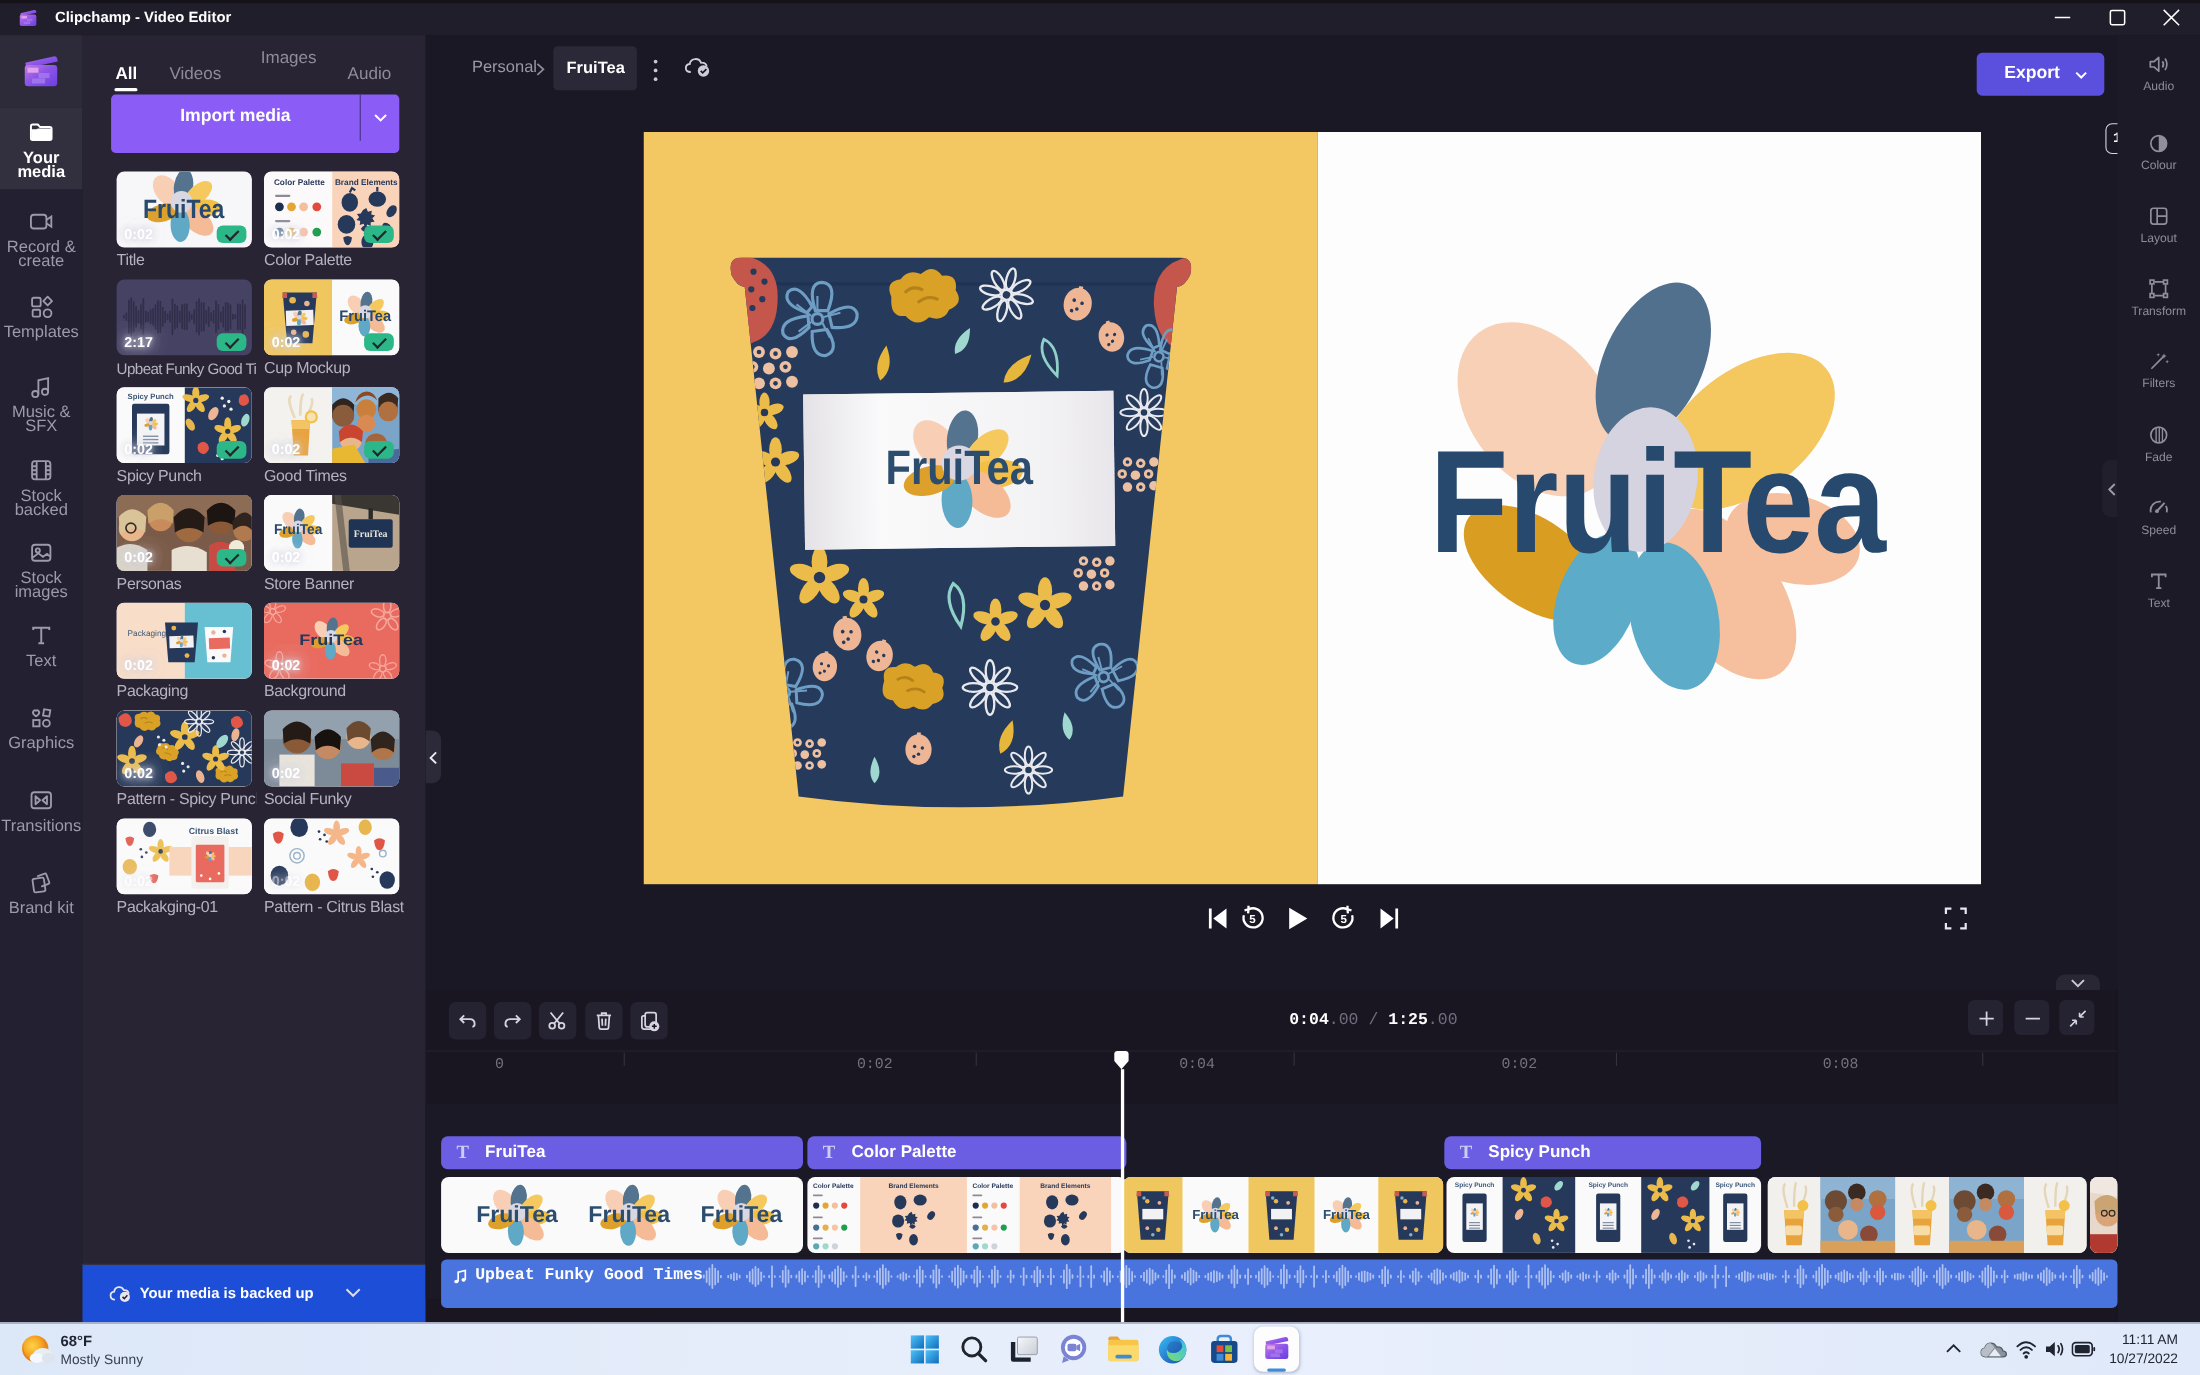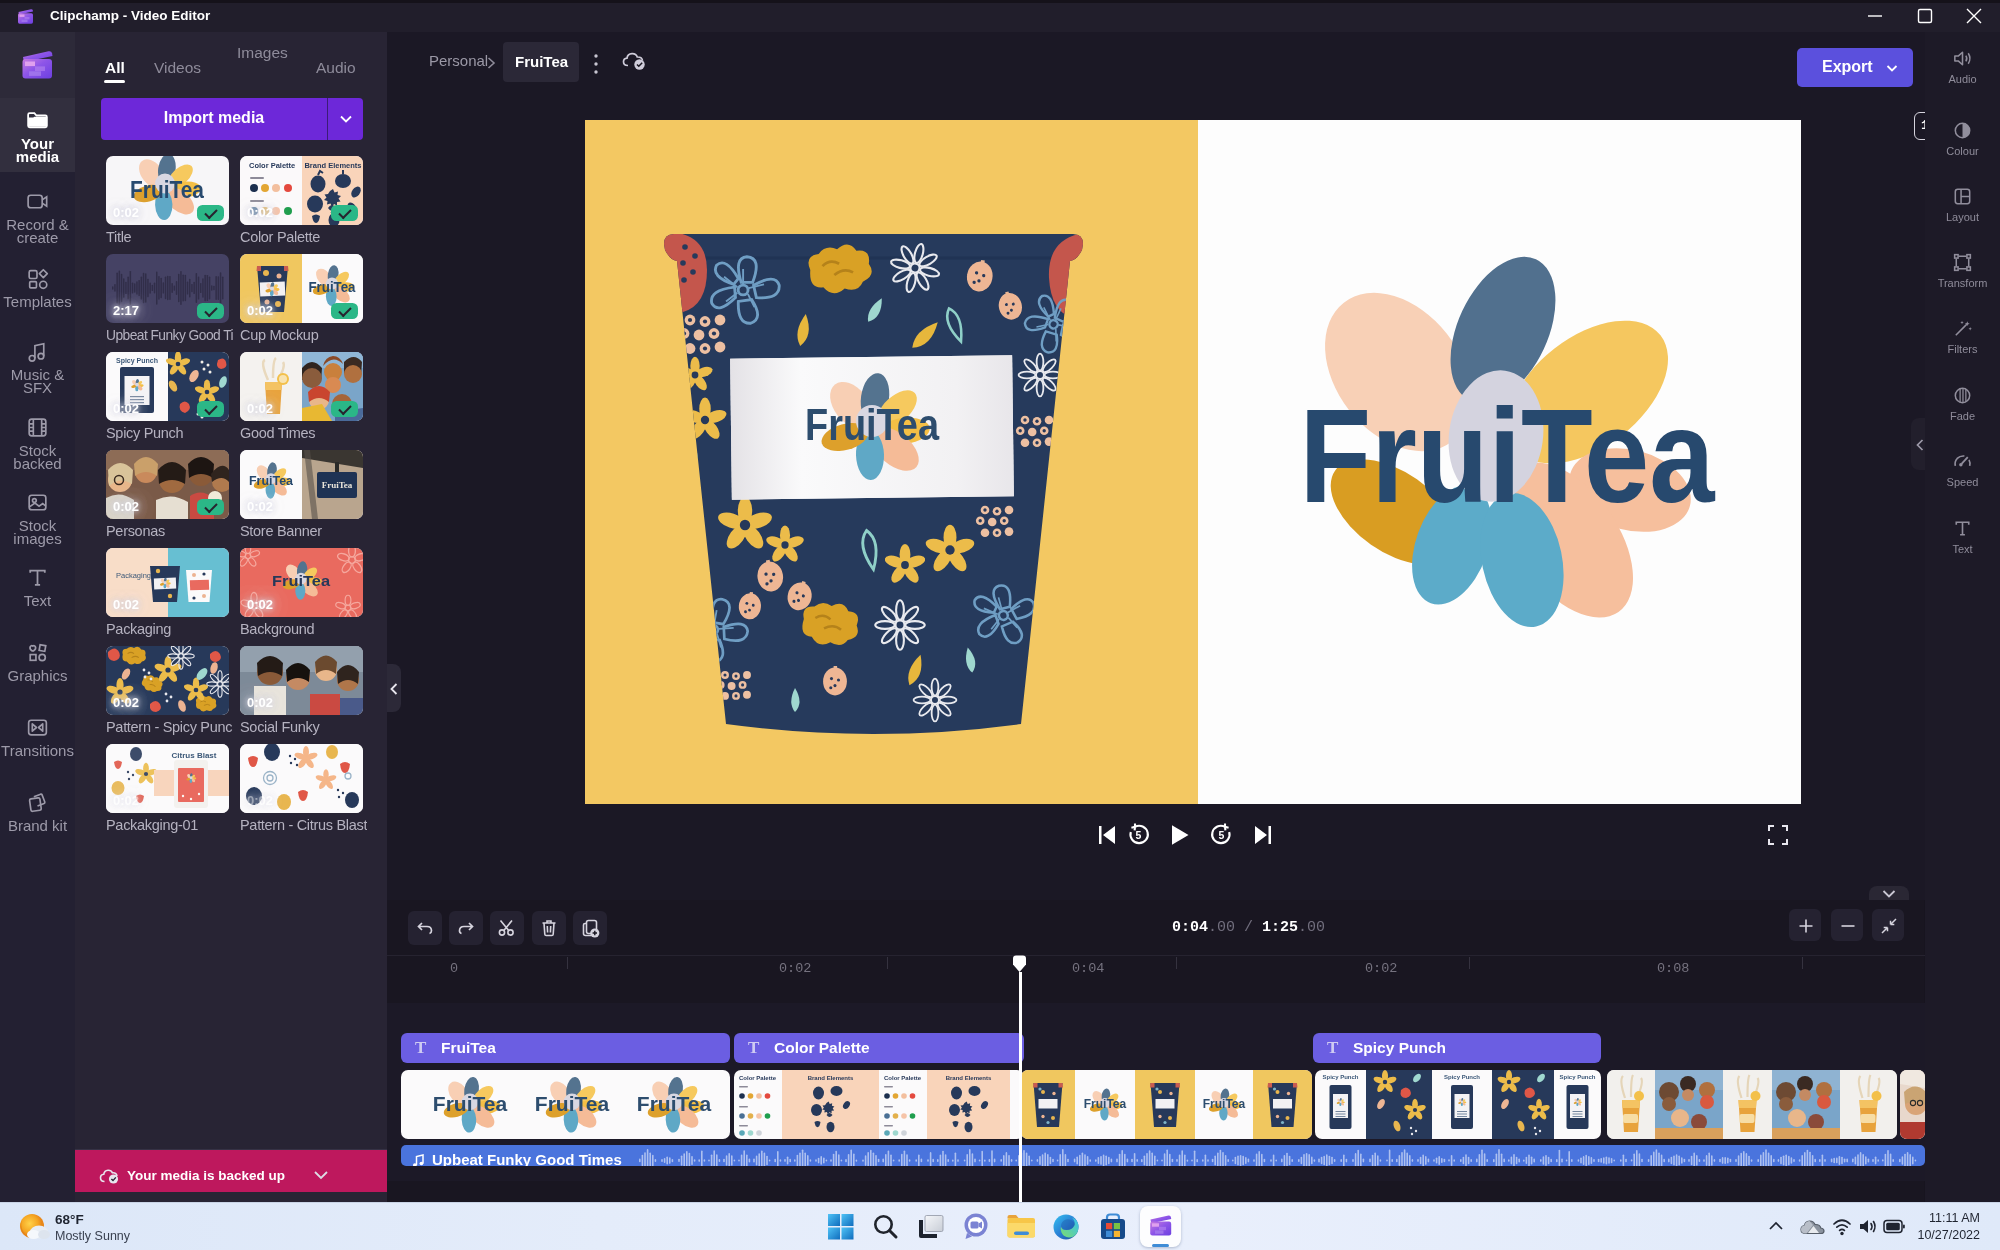--- a/index.html
+++ b/index.html
@@ -244,21 +244,21 @@
   </style>
 
   <div class="abs" id="mediapanel" style="left:75px;top:32px;width:312px;height:1170px;background:#282434;">
 
     <div class="abs" style="left:30px;top:27px;color:#ffffff;font-size:15.5px;font-weight:700;">All</div>
     <div class="abs" style="left:29px;top:48px;width:21px;height:2.5px;background:#ffffff;border-radius:2px;"></div>
     <div class="abs" style="left:79px;top:27px;color:#8e8b9a;font-size:15.5px;">Videos</div>
     <div class="abs" style="left:162px;top:12px;color:#8e8b9a;font-size:15.5px;">Images</div>
     <div class="abs" style="left:241px;top:27px;color:#8e8b9a;font-size:15.5px;">Audio</div>
 
-    <div class="abs" style="left:26px;top:66px;width:262px;height:42px;background:#6d28d9;border-radius:4px;">
+    <div class="abs" style="left:26px;top:54px;width:262px;height:53px;background:#8b5cf6;border-radius:4px;">
       <div class="abs" style="left:0;top:11px;width:226px;text-align:center;color:#fff;font-size:16px;font-weight:700;">Import media</div>
       <div class="abs" style="left:226px;top:0;width:1px;height:42px;background:rgba(20,16,40,0.55);"></div>
       <svg class="abs" style="left:238px;top:15px;" width="14" height="12" viewBox="0 0 14 12">
           <path d="M2 3.5 L7 8.5 L12 3.5" fill="none" stroke="#fff" stroke-width="1.8"></path>
         </svg>
     </div>
     <div id="grid">
 
       <div class="thumb" style="left:31px;top:124px;background:#f7f6f8;">
         <svg width="123" height="69" viewBox="0 0 123 69">
@@ -683,21 +683,21 @@
               <circle cx="98" cy="46" r="1.2"></circle>
               <circle cx="103" cy="49" r="1.2"></circle>
               <circle cx="99" cy="53" r="1.2"></circle>
             </g>
         </svg>
         <div class="btime" style="opacity:0.55;">0:02</div>
       </div>
       <div class="tlabel" style="left:165px;top:785px;">Pattern - Citrus Blast</div>
     </div>
 
-    <div class="abs" style="left:0;top:1117px;width:312px;height:43px;background:#be185d;border-top:1px solid #363245;">
+    <div class="abs" style="left:0;top:1117px;width:312px;height:53px;background:#1d4ed8;border-top:1px solid #363245;">
       <svg class="abs" style="left:24px;top:17px;" width="22" height="18" viewBox="0 0 22 18">
           <path d="M5.5 14.5 Q1.5 14.5 1.5 10.8 Q1.5 7.5 4.8 7.2 Q5.3 3.5 9 3.2 Q12.2 3 13.5 5.8 Q17.5 5.5 18 9" fill="none" stroke="#e8e6ee" stroke-width="1.6"></path>
           <circle cx="14.5" cy="12" r="4.6" fill="#e8e6ee"></circle>
           <path d="M12.4 12 L14 13.6 L16.8 10.4" fill="none" stroke="#262233" stroke-width="1.4"></path>
         </svg>
       <div class="abs" style="left:52px;top:18px;color:#ffffff;font-size:13.5px;font-weight:700;">Your media is backed up</div>
       <svg class="abs" style="left:238px;top:19px;" width="16" height="12" viewBox="0 0 16 12">
           <path d="M2 3 L8 9 L14 3" fill="none" stroke="#dddbe4" stroke-width="1.8"></path>
         </svg>
     </div>
@@ -1255,21 +1255,21 @@
             <rect width="25" height="69" fill="#e8d8cc"></rect>
             <path d="M0 0 L25 0 L25 18 L0 14 Z" fill="#f0e8e0"></path>
             <circle cx="16" cy="34" r="11" fill="#d9a477"></circle>
             <path d="M4 22 Q16 10 28 24 L27 36 Q16 28 5 34 Z" fill="#caa473"></path>
             <circle cx="13" cy="33" r="2.6" fill="none" stroke="#2a2a2a" stroke-width="1.1"></circle>
             <circle cx="20" cy="33" r="2.6" fill="none" stroke="#2a2a2a" stroke-width="1.1"></circle>
             <rect x="0" y="52" width="25" height="17" fill="#b03a30"></rect>
           </svg></div>
       </div>
 
-    <div class="abs" style="left:14px;top:245px;width:1524px;height:21px;background:#4a74dd;border-radius:5px;overflow:hidden;">
+    <div class="abs" style="left:14px;top:245px;width:1524px;height:44px;background:#4a74dd;border-radius:5px;overflow:hidden;font-family:Liberation Mono, monospace;">
       <svg class="abs" style="left:0;top:0;" width="1524" height="31">
           <g fill="#ffffff" opacity="0.55">
             <rect x="238.0" y="13.6" width="1.6" height="3.7" rx="0.8"></rect>
             <rect x="240.6" y="9.8" width="1.6" height="11.5" rx="0.8"></rect>
             <rect x="243.2" y="7.2" width="1.6" height="16.6" rx="0.8"></rect>
             <rect x="245.8" y="4.1" width="1.6" height="22.7" rx="0.8"></rect>
             <rect x="248.4" y="7.4" width="1.6" height="16.1" rx="0.8"></rect>
             <rect x="251.0" y="9.8" width="1.6" height="11.5" rx="0.8"></rect>
             <rect x="253.6" y="14.0" width="1.6" height="3.0" rx="0.8"></rect>
             <rect x="260.2" y="14.1" width="1.6" height="2.9" rx="0.8"></rect>

